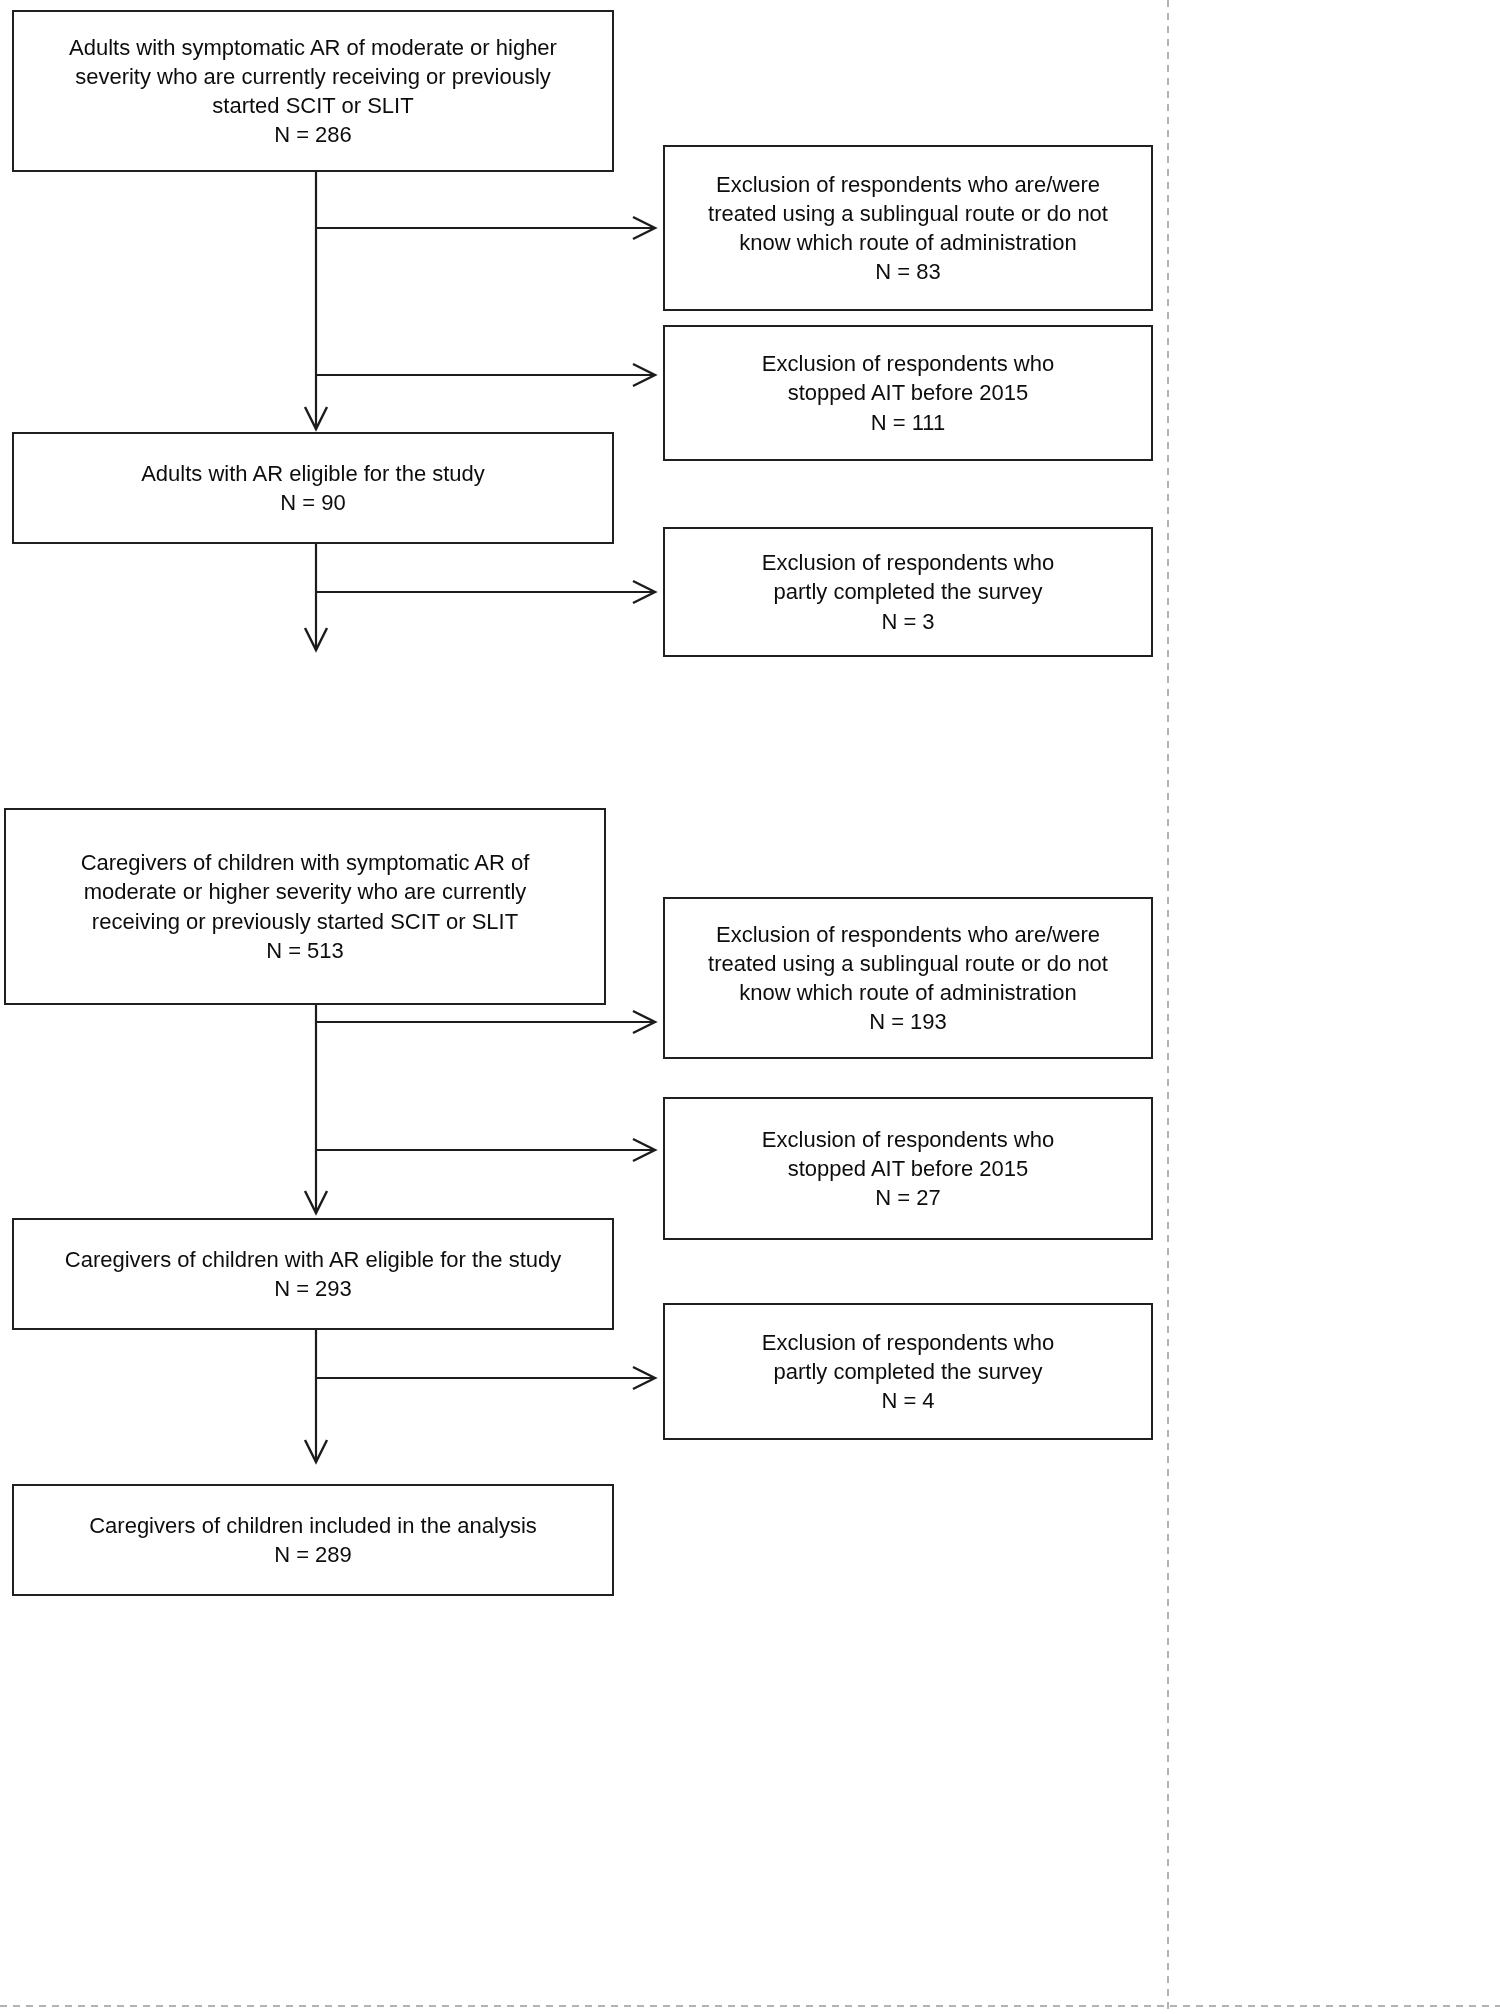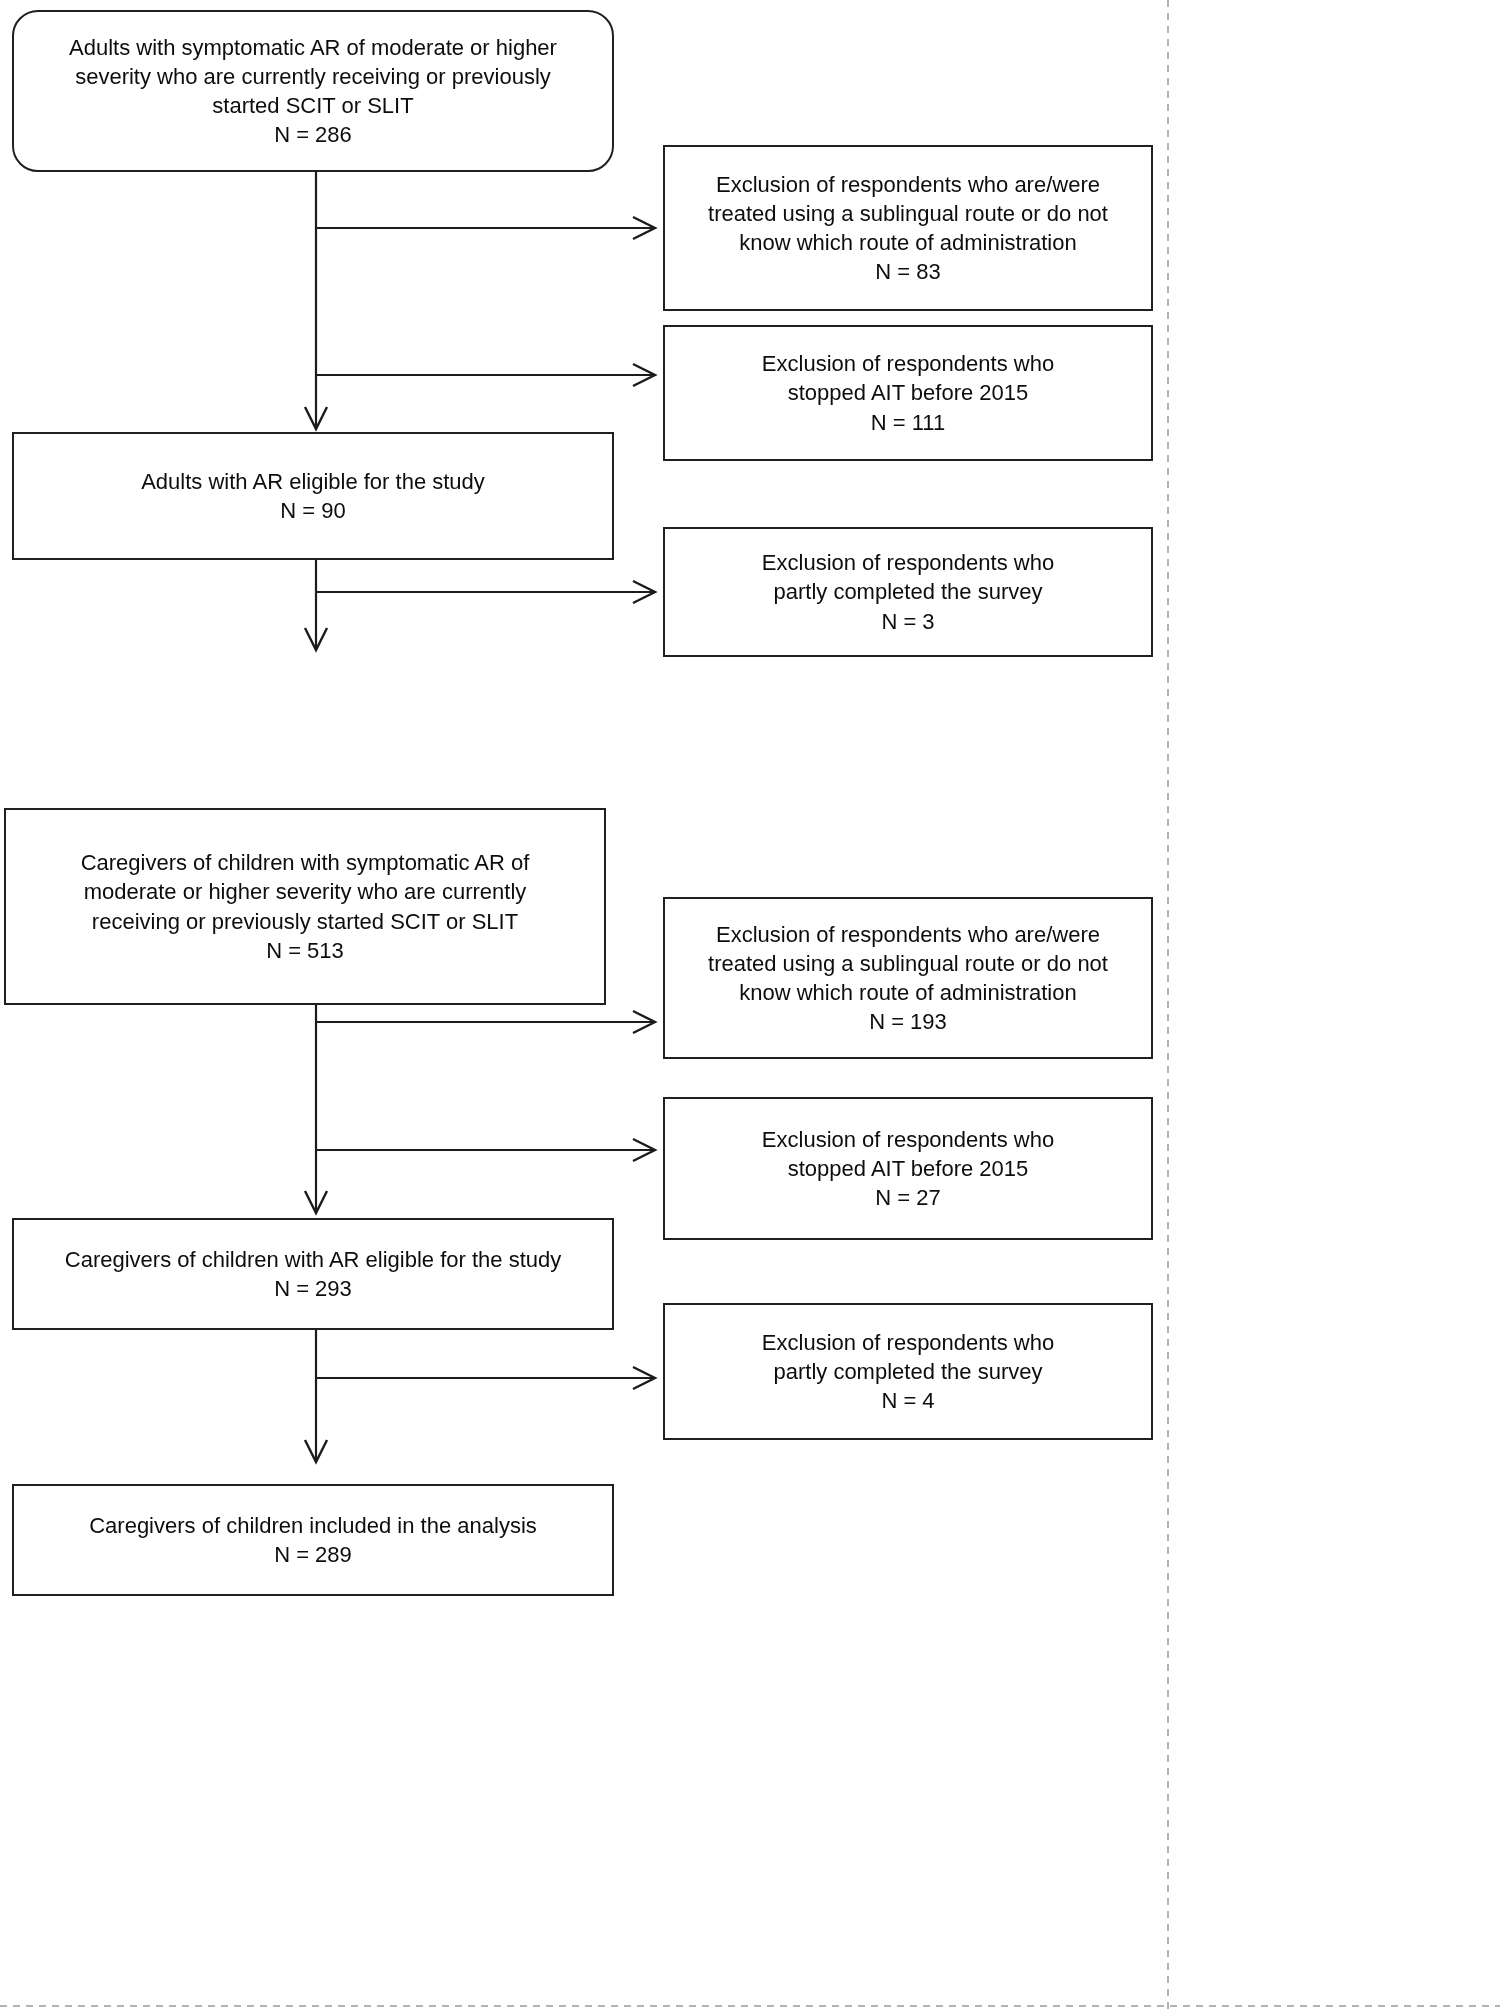--- a/index.html
+++ b/index.html
@@ -69,41 +69,41 @@
     <line class="flow" x1="316" y1="973" x2="316" y2="1213" marker-end="url(#ah)"></line>
     <line class="flow" x1="316" y1="1022" x2="655" y2="1022" marker-end="url(#ah)"></line>
     <line class="flow" x1="316" y1="1150" x2="655" y2="1150" marker-end="url(#ah)"></line>
     <line class="flow" x1="316" y1="1330" x2="316" y2="1462" marker-end="url(#ah)"></line>
     <line class="flow" x1="316" y1="1378" x2="655" y2="1378" marker-end="url(#ah)"></line>
 
     <line class="dash" x1="1168" y1="0" x2="1168" y2="2014"></line>
     <line class="dash" x1="0" y1="2006" x2="1500" y2="2006"></line>
   </svg>
 
-  <div class="box" style="left:12px; top:10px; width:602px; height:162px;border-radius:26px;">
+  <div class="box" style="left:12px; top:10px; width:602px; height:162px;">
     <div class="txt">Adults with symptomatic AR of moderate or higher
 severity who are currently receiving or previously
 started SCIT or SLIT</div>
     <div class="txt">N = 286</div>
   </div>
 
   <div class="box" style="left:663px; top:145px; width:490px; height:166px;">
     <div class="txt">Exclusion of respondents who are/were
 treated using a sublingual route or do not
 know which route of administration</div>
     <div class="txt">N = 83</div>
   </div>
 
   <div class="box" style="left:663px; top:325px; width:490px; height:136px;">
     <div class="txt">Exclusion of respondents who
 stopped AIT before 2015</div>
     <div class="txt">N = 111</div>
   </div>
 
-  <div class="box" style="left:12px; top:432px; width:602px; height:128px;">
+  <div class="box" style="left:12px; top:432px; width:602px; height:112px;">
     <div class="txt">Adults with AR eligible for the study</div>
     <div class="txt">N = 90</div>
   </div>
 
   <div class="box" style="left:663px; top:527px; width:490px; height:130px;">
     <div class="txt">Exclusion of respondents who
 partly completed the survey</div>
     <div class="txt">N = 3</div>
   </div>
 

